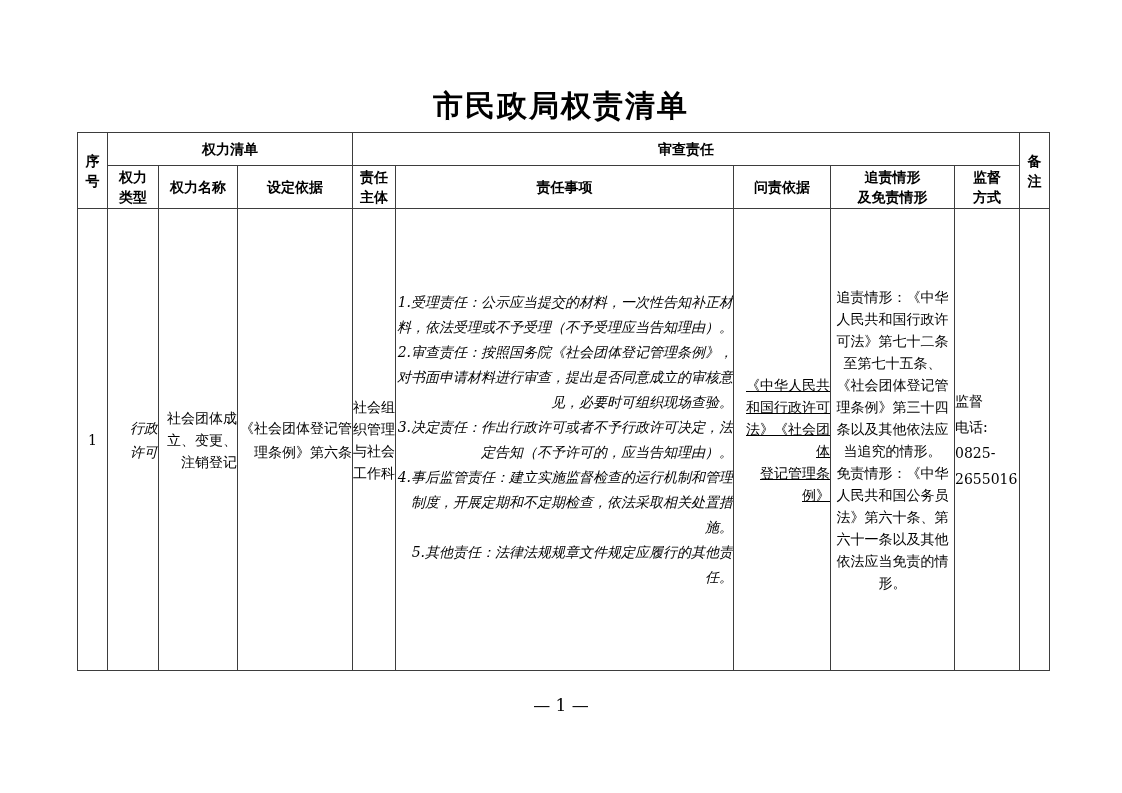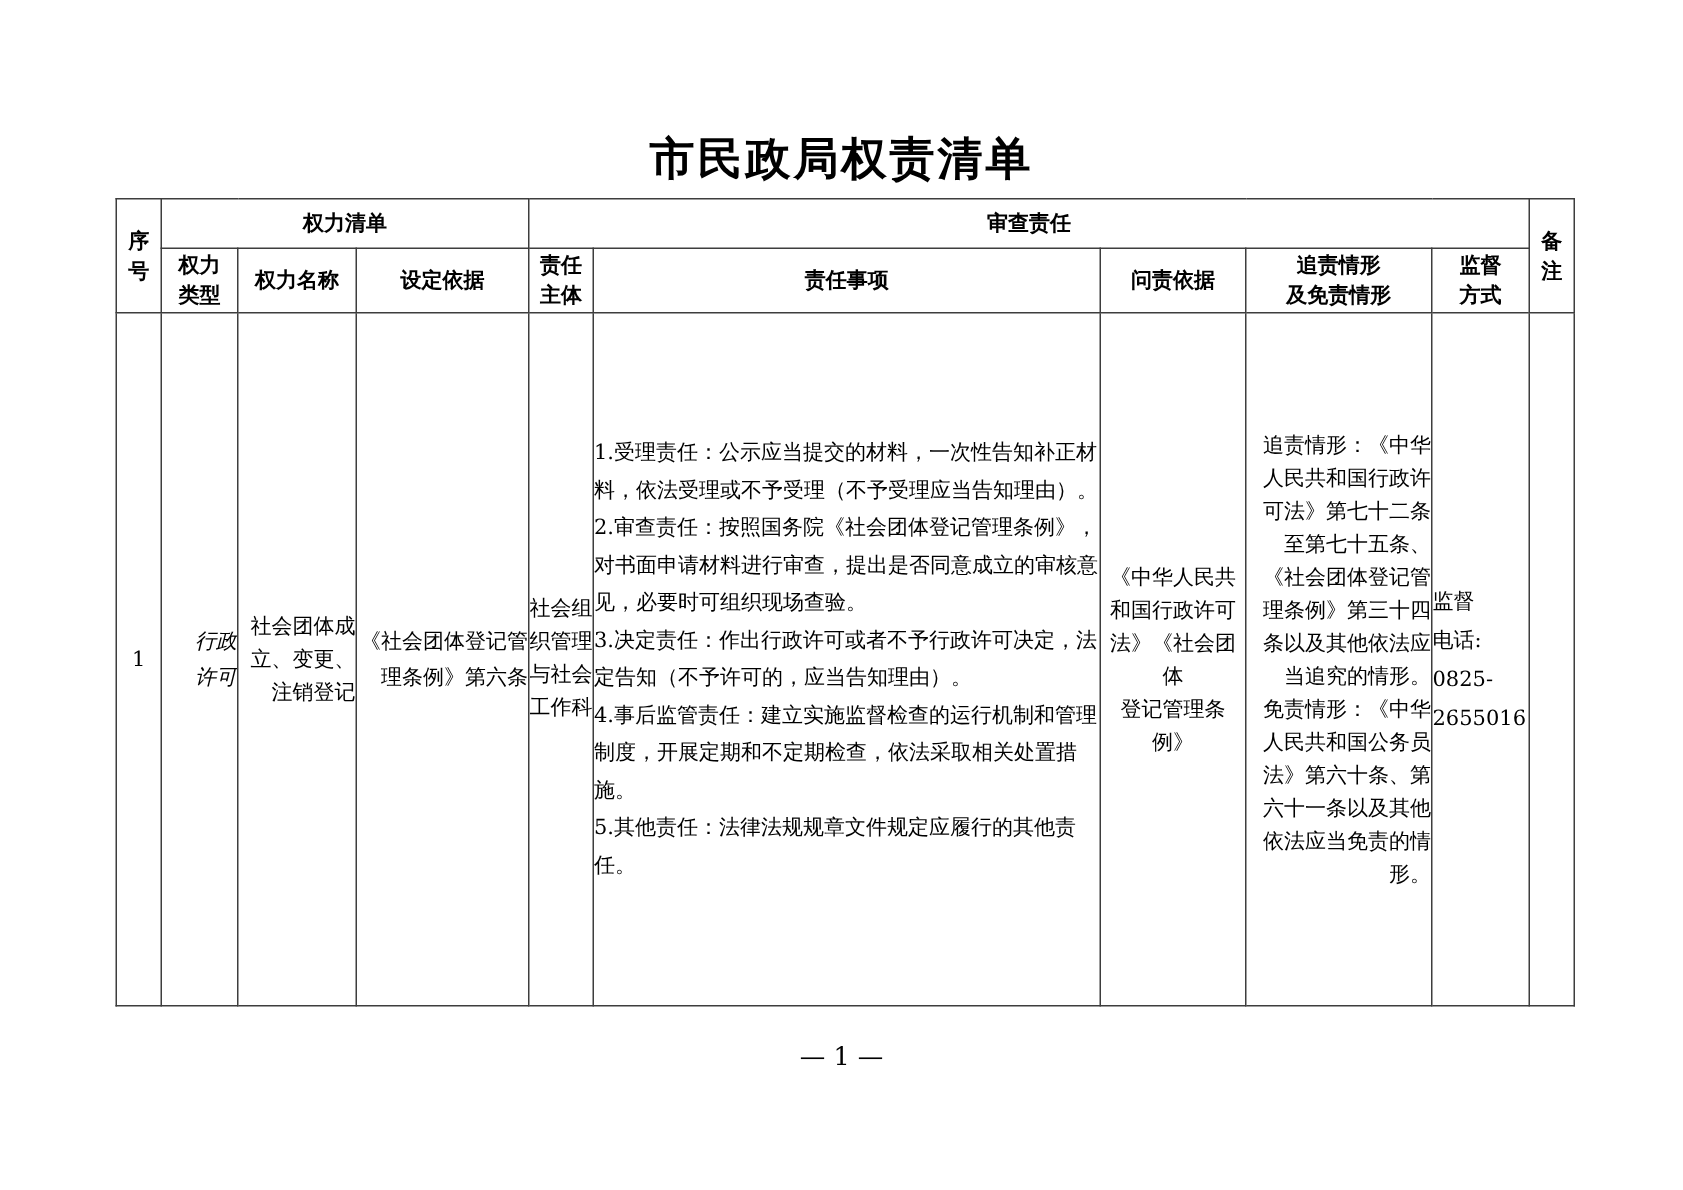--- a/index.html
+++ b/index.html
@@ -57,24 +57,24 @@
     line-height: 20px;
   }
   .kd {
     font-family: "DejaVu Serif", "Liberation Serif", serif;
     font-size: 14px;
   }
   .c-serial  { text-align: center; }
   .c-type    { text-align: right; line-height: 24px; font-style: italic; }
   .c-name    { text-align: right; padding: 0 4px; line-height: 22px; }
   .c-sbasis  { text-align: right; padding: 0 8px; line-height: 24px; }
-  .c-rbody   { text-align: left; padding: 0 5px; line-height: 22px; font-family: Liberation Mono, monospace; }
-  .c-items   { text-align: left; padding: 0 6px; line-height: 25px; }
-  .c-abasis  { text-align: center; padding: 0 6px; line-height: 22px; }
-  .c-pursuit { text-align: right; padding: 0 5px; line-height: 22px; }
+  .c-rbody   { text-align: left; padding: 0 5px; line-height: 22px; }
+  .c-items   { text-align: right; padding: 0 6px; line-height: 25px; font-style: italic; }
+  .c-abasis  { text-align: right; padding: 0 6px; line-height: 22px; text-decoration: underline; }
+  .c-pursuit { text-align: center; padding: 0 5px; line-height: 22px; }
   .c-sup     { text-align: left; padding: 0 5px; line-height: 26px; }
   .page-footer {
     position: absolute;
     top: 695px;
     left: 0;
     width: 100%;
     text-align: center;
     font-family: "DejaVu Serif", "Liberation Serif", serif;
     font-size: 17px;
     color: #000000;

